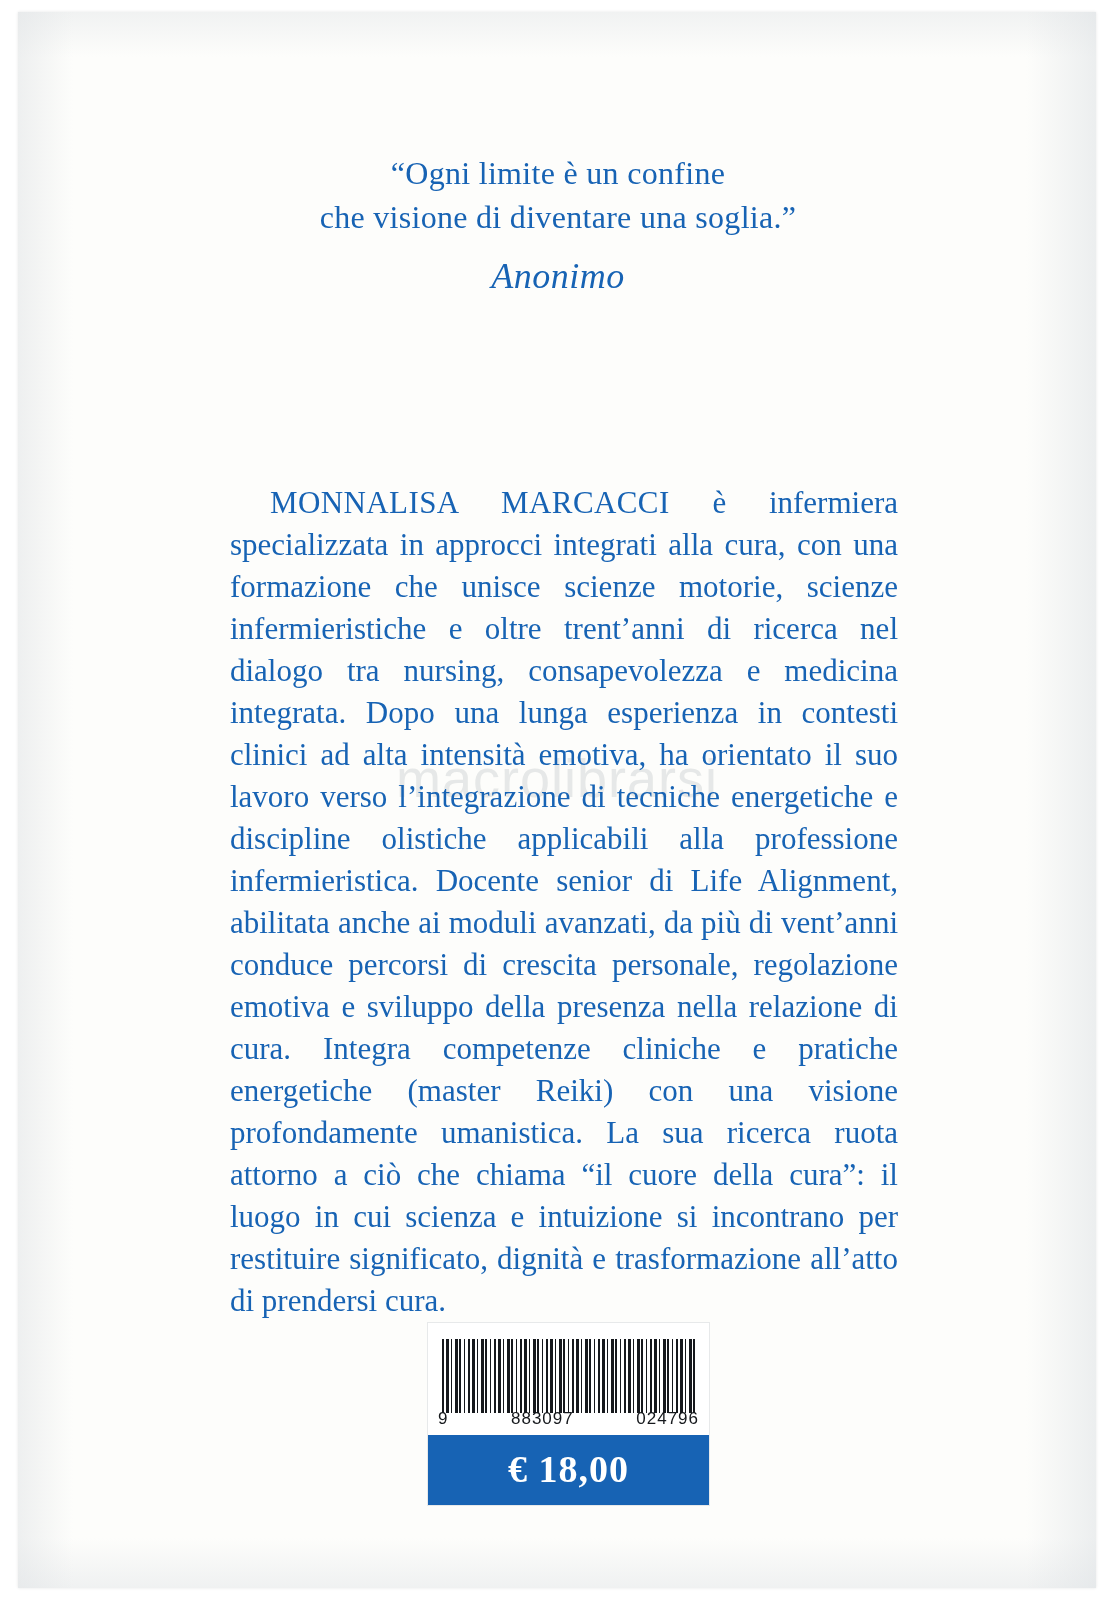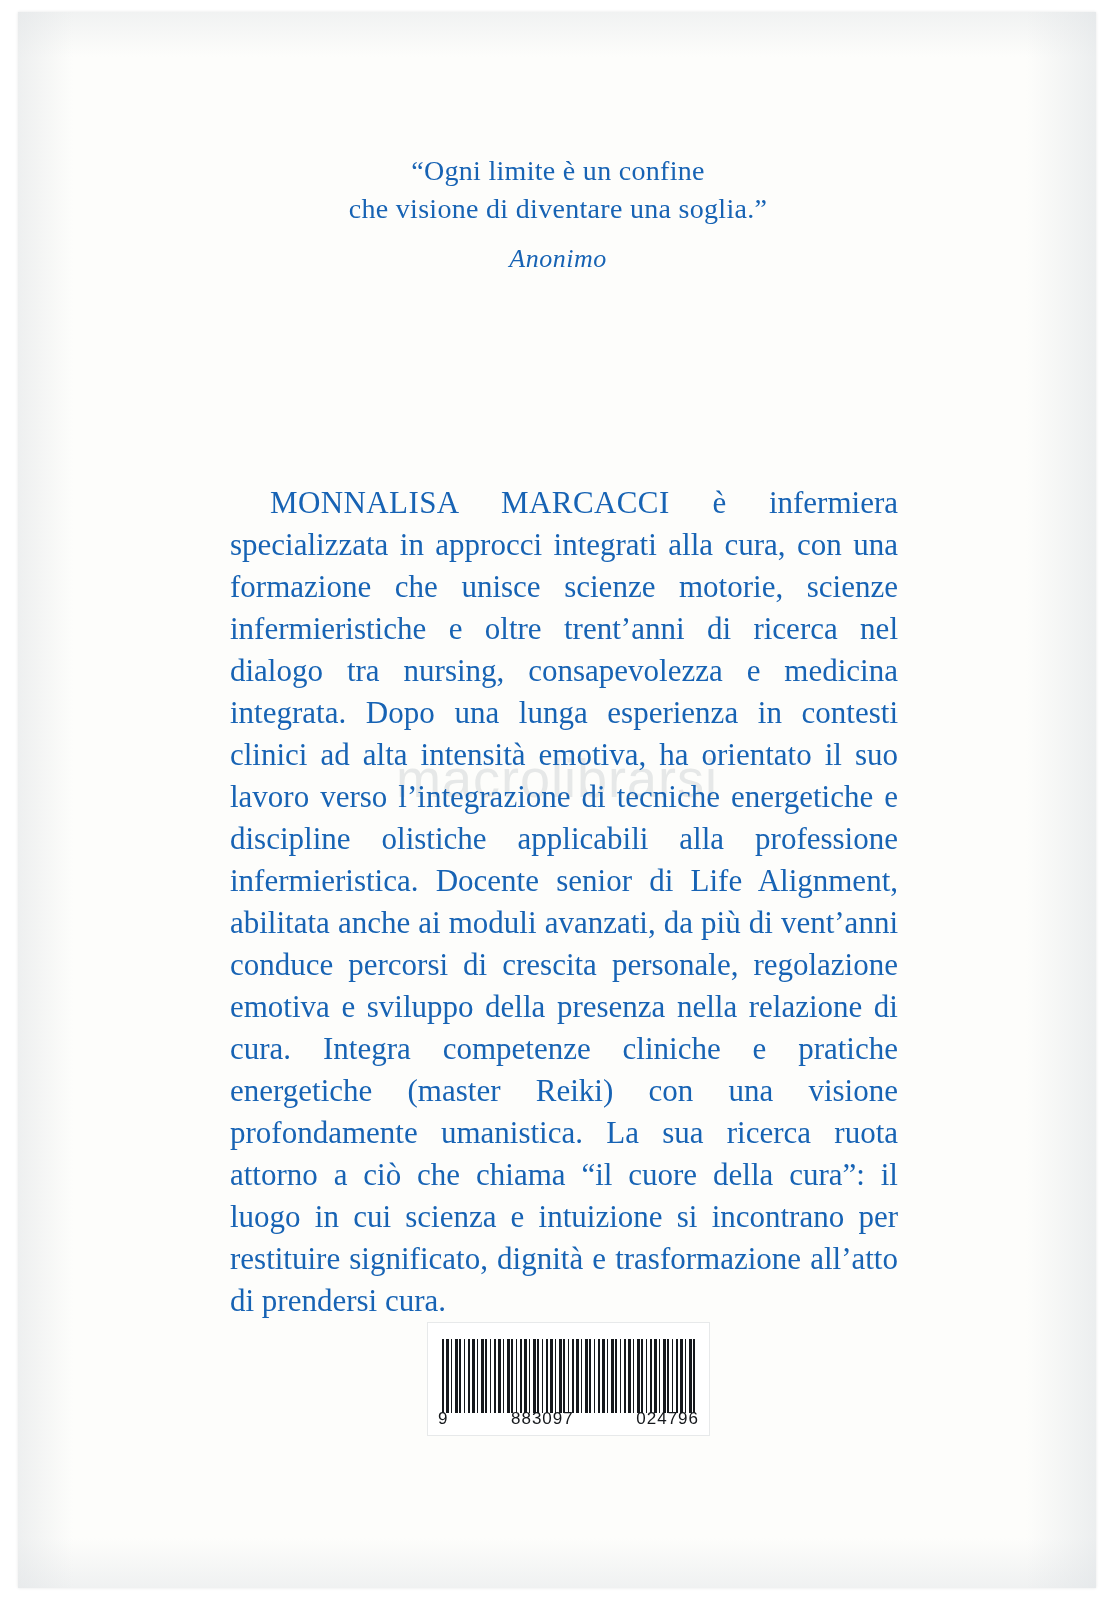--- a/index.html
+++ b/index.html
@@ -58,29 +58,29 @@
   .epigraph {
     position: absolute;
     left: 90px;
     width: 900px;
     top: 140px;
     text-align: center;
     color: #1763b4;
   }
   .epigraph .line {
     font-family: "Liberation Serif", serif;
-    font-size: 28px;
+    font-size: 32px;
     line-height: 1.36;
     letter-spacing: 0.3px;
   }
   .epigraph .attrib {
     margin-top: 16px;
     font-family: "Liberation Serif", serif;
     font-style: italic;
-    font-size: 26px;
+    font-size: 36px;
     letter-spacing: 0.5px;
   }
 
   
   #bio {
     position: absolute;
     left: 212px;
     top: 470px;
     width: 668px;
     color: #1763b4;
@@ -162,15 +162,16 @@
 
   <div id="barcode-block">
     <div id="barcode-area">
       <div id="bars"></div>
     </div>
     <div id="barcode-digits">
       <span>9</span>
       <span>883097</span>
       <span>024796</span>
     </div>
+    <div id="price-bar">€ 18,00</div>
   </div>
 
 </div>
 
 </body></html>

